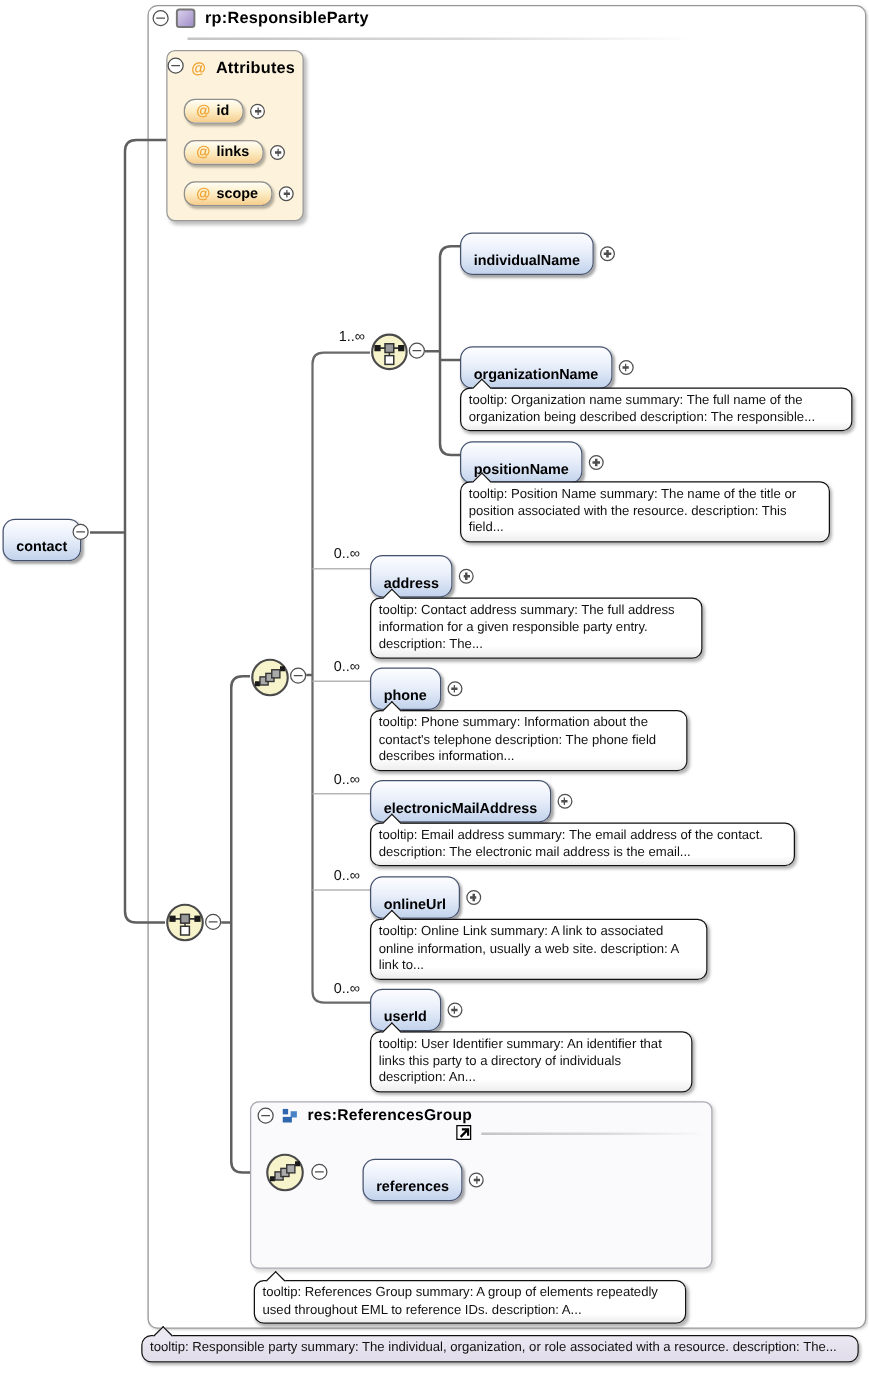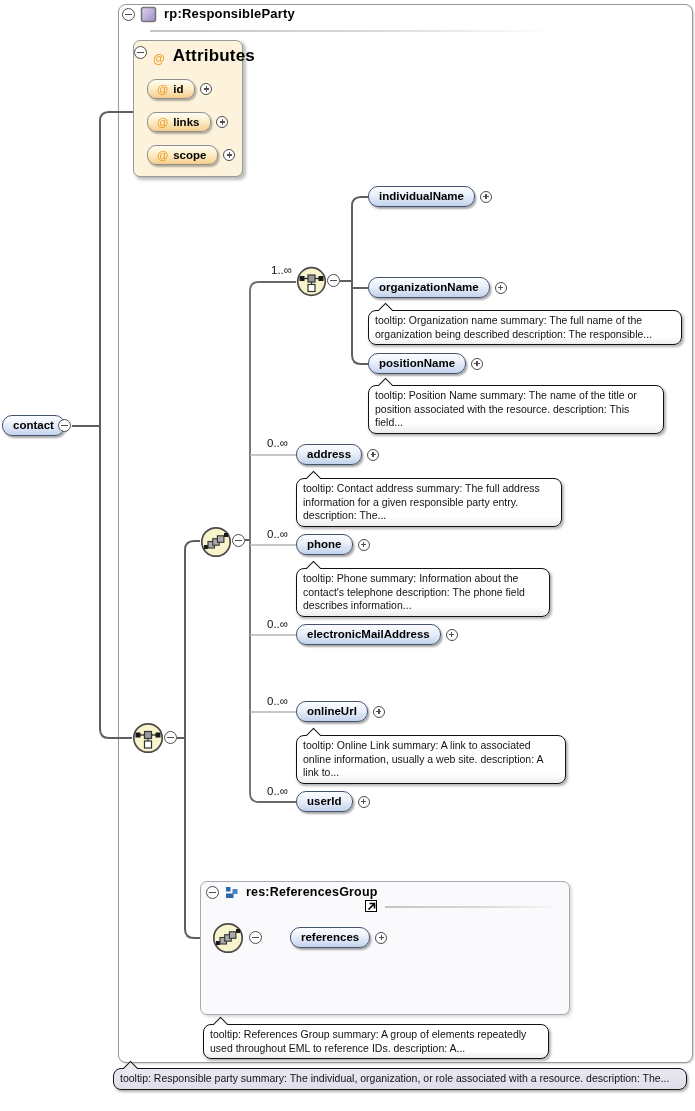--- a/index.html
+++ b/index.html
@@ -30,21 +30,21 @@
   }
   
   svg.wires{position:absolute;left:0;top:0;z-index:1;}
   
   .hdr{position:absolute;display:flex;align-items:flex-end;gap:8px;z-index:3;}
   .hdr .title{font-weight:bold;font-size:13px;letter-spacing:.2px;}
   .hdr-sm .title{font-size:12.5px;}
   
   .node{position:absolute;display:flex;align-items:center;gap:5px;z-index:3;}
   .el-badge{
-    display:inline-block;padding:3px 10px 3px 10px;
+    display:inline-block;padding:16px 10px 3px 10px;
     font-weight:bold;font-size:11.5px;line-height:13px;color:#000;
     background:linear-gradient(180deg,#fcfdff 0%,#e9effa 45%,#c2d3ec 100%);
     border:1.4px solid #45526e;border-radius:10px;
     box-shadow:1.5px 2px 2px rgba(0,0,0,.35);
     white-space:nowrap;
   }
   .attr-badge{
     display:inline-flex;align-items:center;gap:5px;padding:3px 11px 3px 9px;
     font-weight:bold;font-size:11.5px;line-height:12px;color:#000;
     background:linear-gradient(180deg,#fffdf4 0%,#fcecc4 50%,#f6cd8c 100%);
@@ -139,21 +139,21 @@
   </svg>
   <div class="hdr" style="left:164px;top:6px">
     <span class="title">rp:ResponsibleParty</span>
   </div>
   <div class="fade-line" style="left:150px;top:30px;width:405px"></div>
 
   <div class="attr-box"></div>
   <span class="minus-c abs" style="left:134px;top:46px"></span>
   <div class="hdr hdr-sm" style="left:153px;top:46px">
     <span class="at" style="font-size:12px">@</span>
-    <span class="title" style="font-size:17px">Attributes</span>
+    <span class="title" style="font-size:13px">Attributes</span>
   </div>
   <div class="node" style="left:147px;top:79px">
     <span class="attr-badge">
         <span class="at">@</span>
         <span>id</span>
       </span>
     <span class="plus-c"></span>
   </div>
   <div class="node" style="left:147px;top:112px">
     <span class="attr-badge">
@@ -238,33 +238,35 @@
     <span class="el-badge">phone</span>
     <span class="plus-c"></span>
   </div>
   <div class="tip" style="left:296px;top:568px;width:240px">tooltip: Phone summary: Information about the contact's telephone description: The phone field describes information...</div>
 
   <span class="card" style="left:248px;top:618px">0..∞</span>
   <div class="node" style="left:296px;top:624px">
     <span class="el-badge">electronicMailAddress</span>
     <span class="plus-c"></span>
   </div>
+  <div class="tip" style="left:296px;top:658px;width:326px">tooltip: Email address summary: The email address of the contact. description: The electronic mail address is the email...</div>
 
   <span class="card" style="left:248px;top:695px">0..∞</span>
   <div class="node" style="left:296px;top:701px">
     <span class="el-badge">onlineUrl</span>
     <span class="plus-c"></span>
   </div>
   <div class="tip" style="left:296px;top:735px;width:256px">tooltip: Online Link summary: A link to associated online information, usually a web site. description: A link to...</div>
 
   <span class="card" style="left:248px;top:785px">0..∞</span>
   <div class="node" style="left:296px;top:791px">
     <span class="el-badge">userId</span>
     <span class="plus-c"></span>
   </div>
+  <div class="tip" style="left:296px;top:825px;width:244px">tooltip: User Identifier summary: An identifier that links this party to a directory of individuals description: An...</div>
 
   <div class="refs-box"></div>
   <span class="minus-c abs" style="left:206px;top:886px"></span>
   <svg class="gicon" style="left:226px;top:887px" width="12" height="12">
     <rect x="0" y="0" width="4.5" height="4.5" fill="#2f66ae"></rect>
     <rect x="6.5" y="2" width="5" height="5" fill="#4a82c6"></rect>
     <rect x="0" y="6.5" width="7.5" height="4.5" fill="#2f66ae"></rect>
   </svg>
   <div class="hdr hdr-sm" style="left:246px;top:885px">
     <span class="title">res:ReferencesGroup</span>

